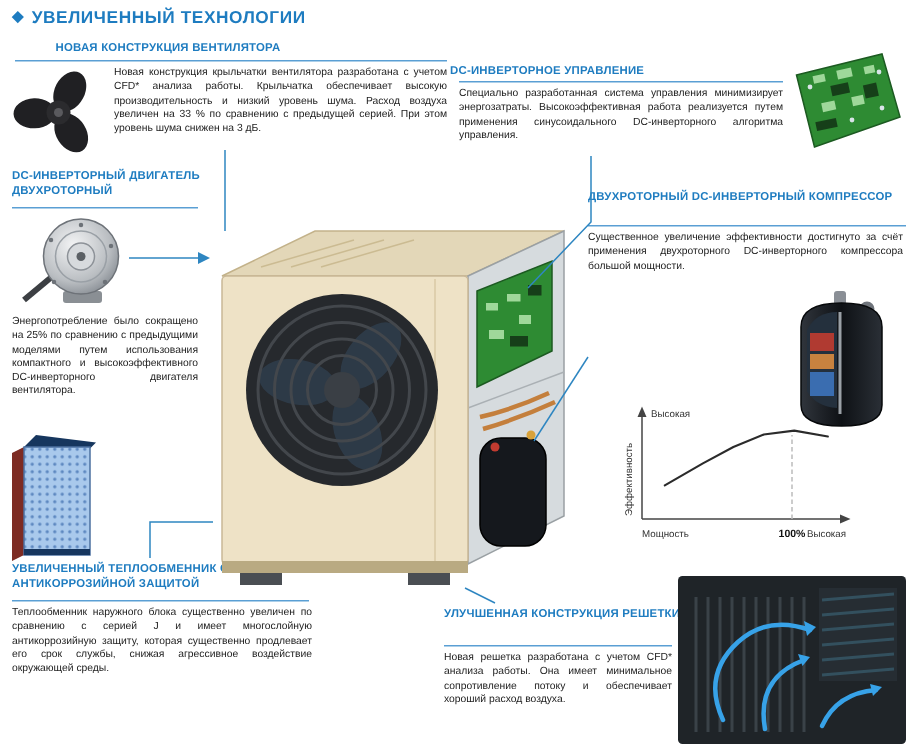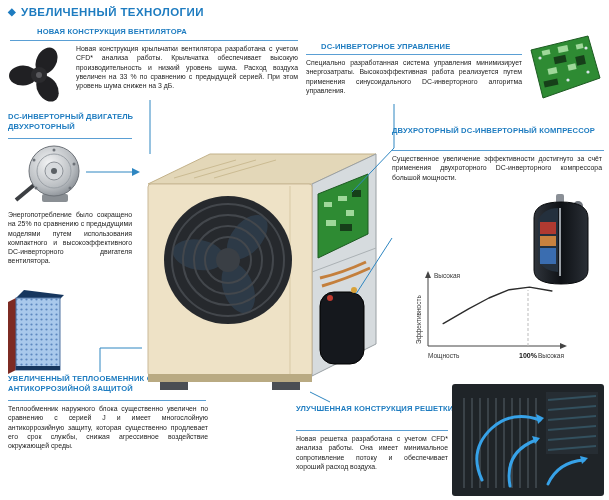--- a/index.html
+++ b/index.html
@@ -35,21 +35,21 @@
   <svg class="img" style="left:8px; top:44px;" width="62" height="62" viewBox="0 0 62 62">
     <g fill="#202023">
       <ellipse cx="31" cy="15" rx="10" ry="14" transform="rotate(28 31 31)"></ellipse>
       <ellipse cx="31" cy="15" rx="10" ry="14" transform="rotate(148 31 31)"></ellipse>
       <ellipse cx="31" cy="15" rx="10" ry="14" transform="rotate(268 31 31)"></ellipse>
     </g>
     <circle cx="31" cy="31" r="8" fill="#2b2b2e"></circle>
     <circle cx="31" cy="31" r="3" fill="#5a5a5e"></circle>
   </svg>
 
-  <div class="sec-title" style="left:321px; top:42px; width:220px;">DC-ИНВЕРТОРНОЕ УПРАВЛЕНИЕ</div>
+  <div class="sec-title" style="left:300px; top:42px; width:220px;">DC-ИНВЕРТОРНОЕ УПРАВЛЕНИЕ</div>
   <div class="rule" style="left:306px; top:54px; width:216px;"></div>
   <div class="sec-body" style="left:306px; top:58px; width:216px;">Специально разработанная система управления минимизирует энергозатраты. Высокоэффективная работа реализуется путем применения синусоидального DC-инверторного алгоритма управления.</div>
 
   <svg class="img" style="left:528px; top:34px;" width="74" height="66" viewBox="0 0 74 66">
     <polygon points="3,16 60,2 72,44 15,64" fill="#2e8b33" stroke="#1c5a21" stroke-width="1"></polygon>
     <g fill="#9fd89a">
       <rect x="14" y="16" width="8" height="5" transform="rotate(-12 18 18)"></rect>
       <rect x="30" y="12" width="10" height="6" transform="rotate(-12 35 15)"></rect>
       <rect x="48" y="10" width="7" height="5" transform="rotate(-12 51 12)"></rect>
       <rect x="20" y="34" width="9" height="6" transform="rotate(-12 24 37)"></rect>

